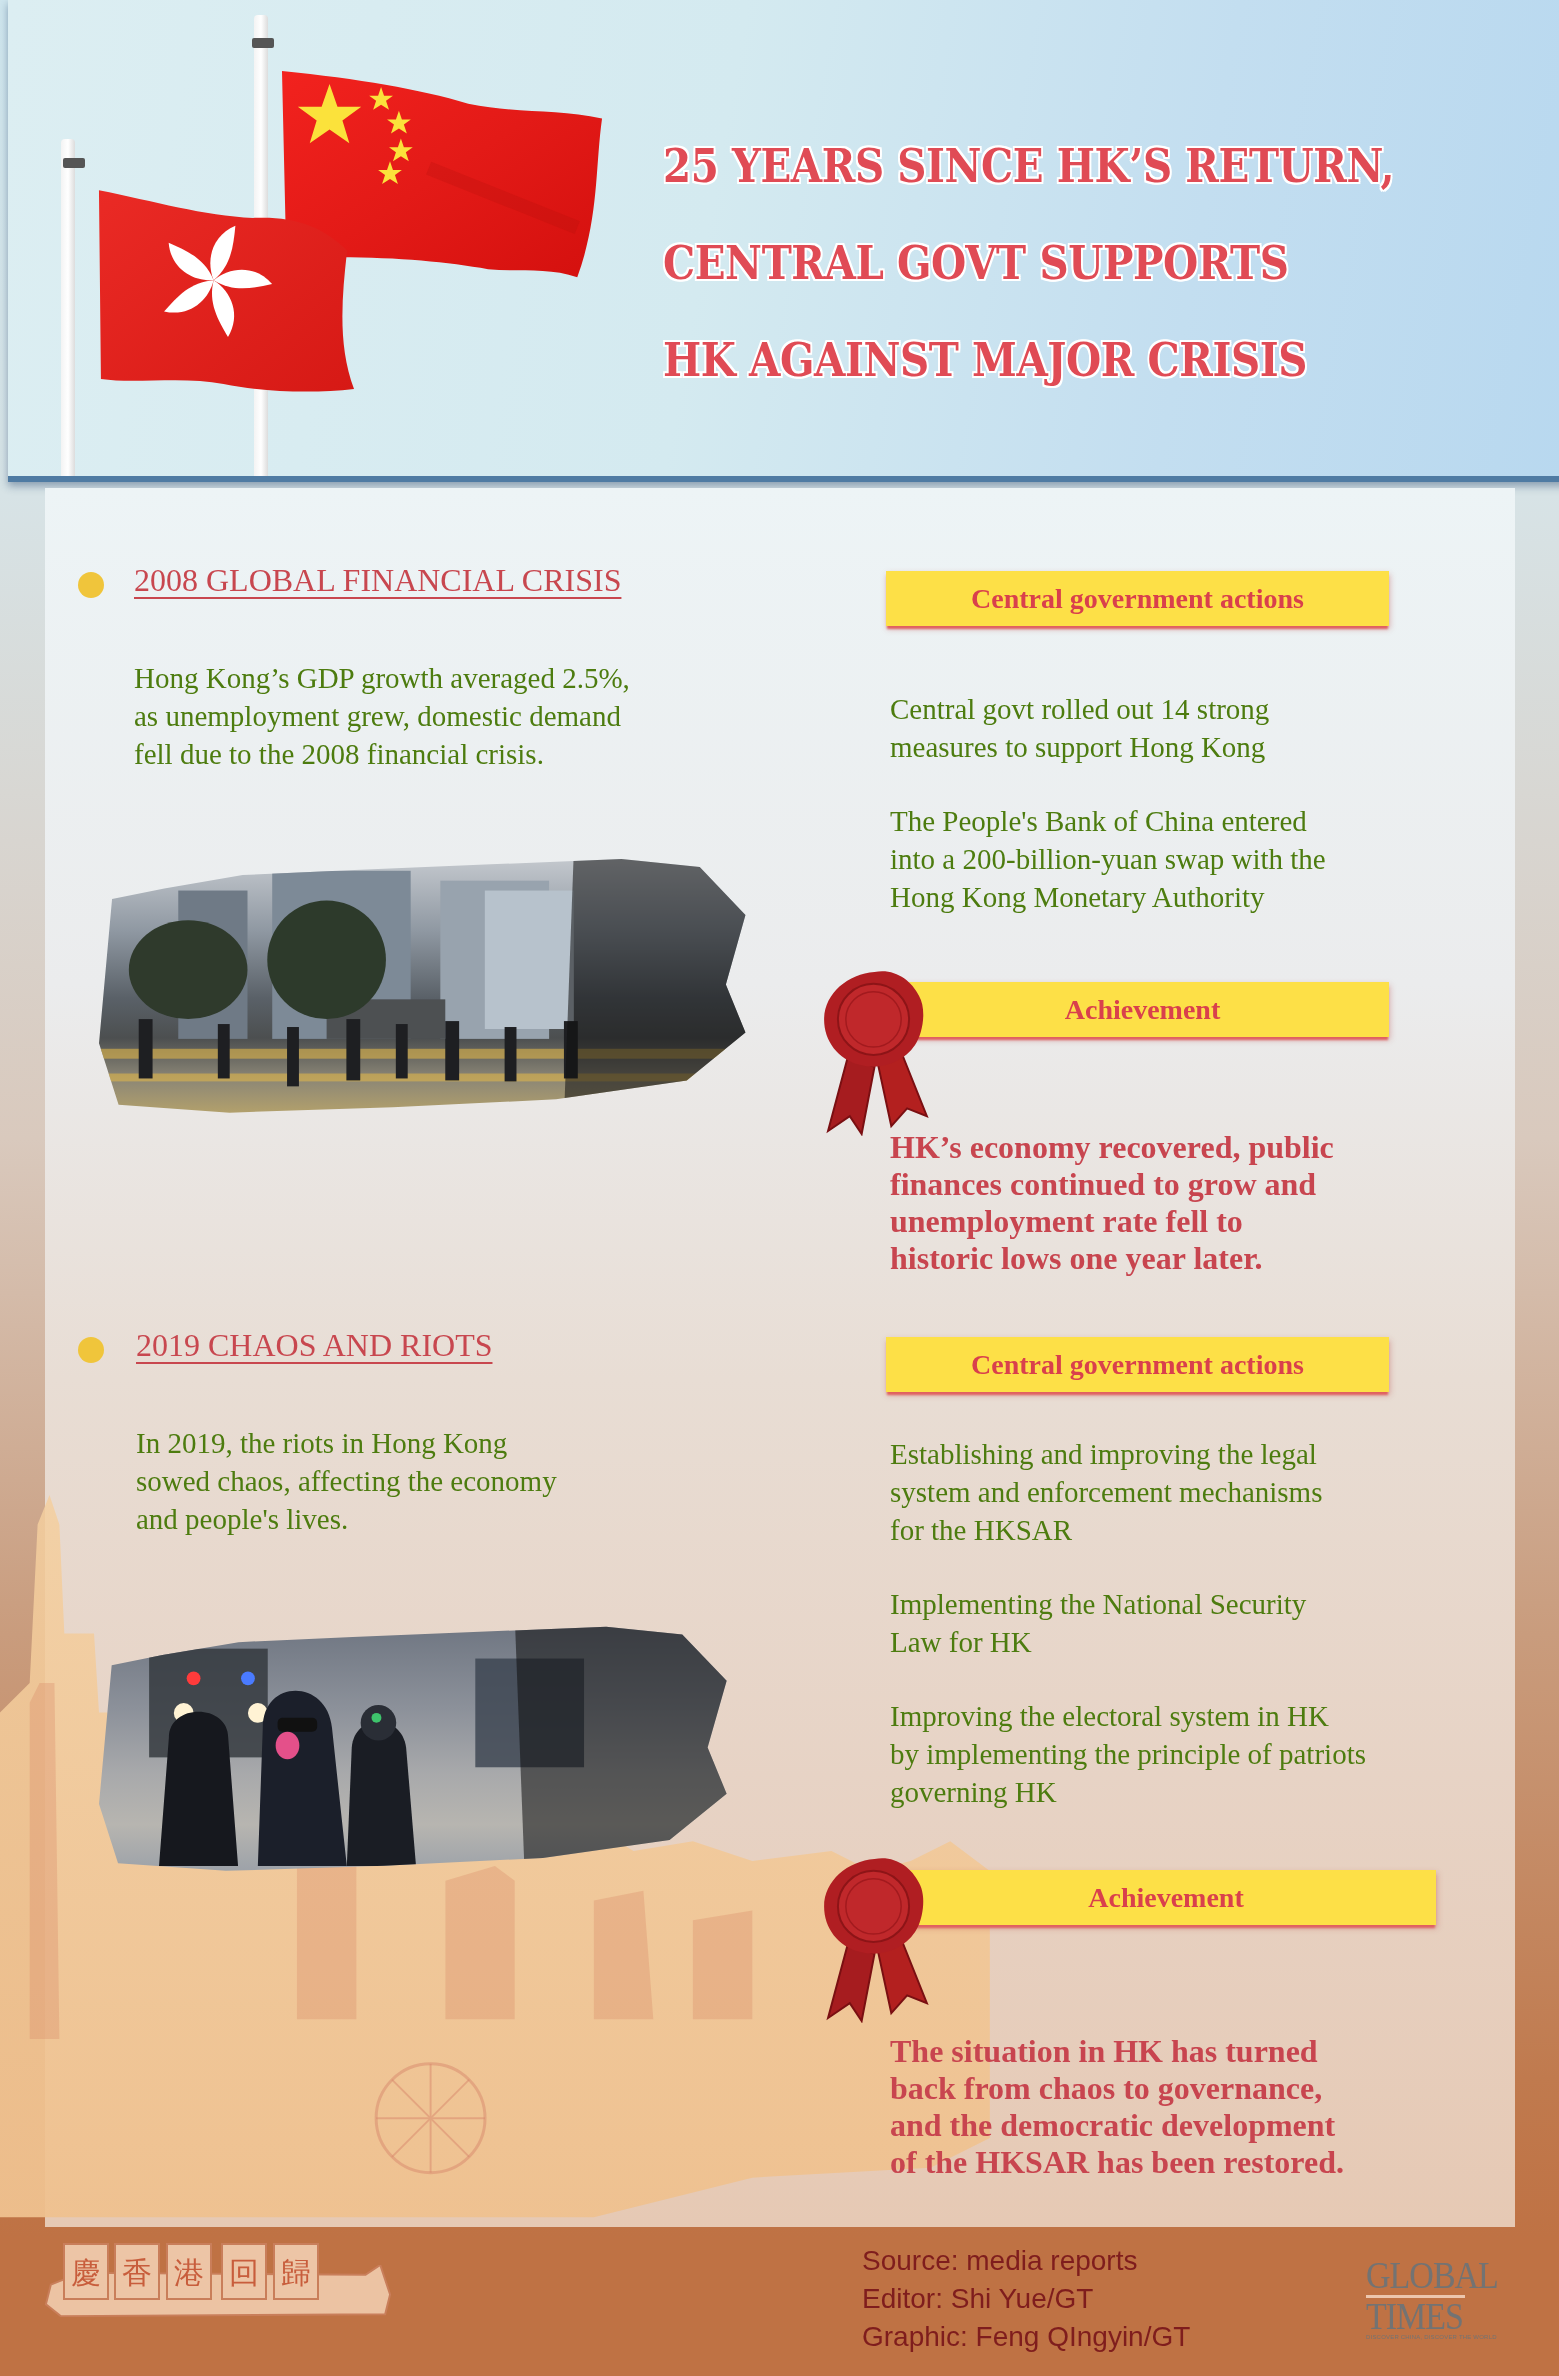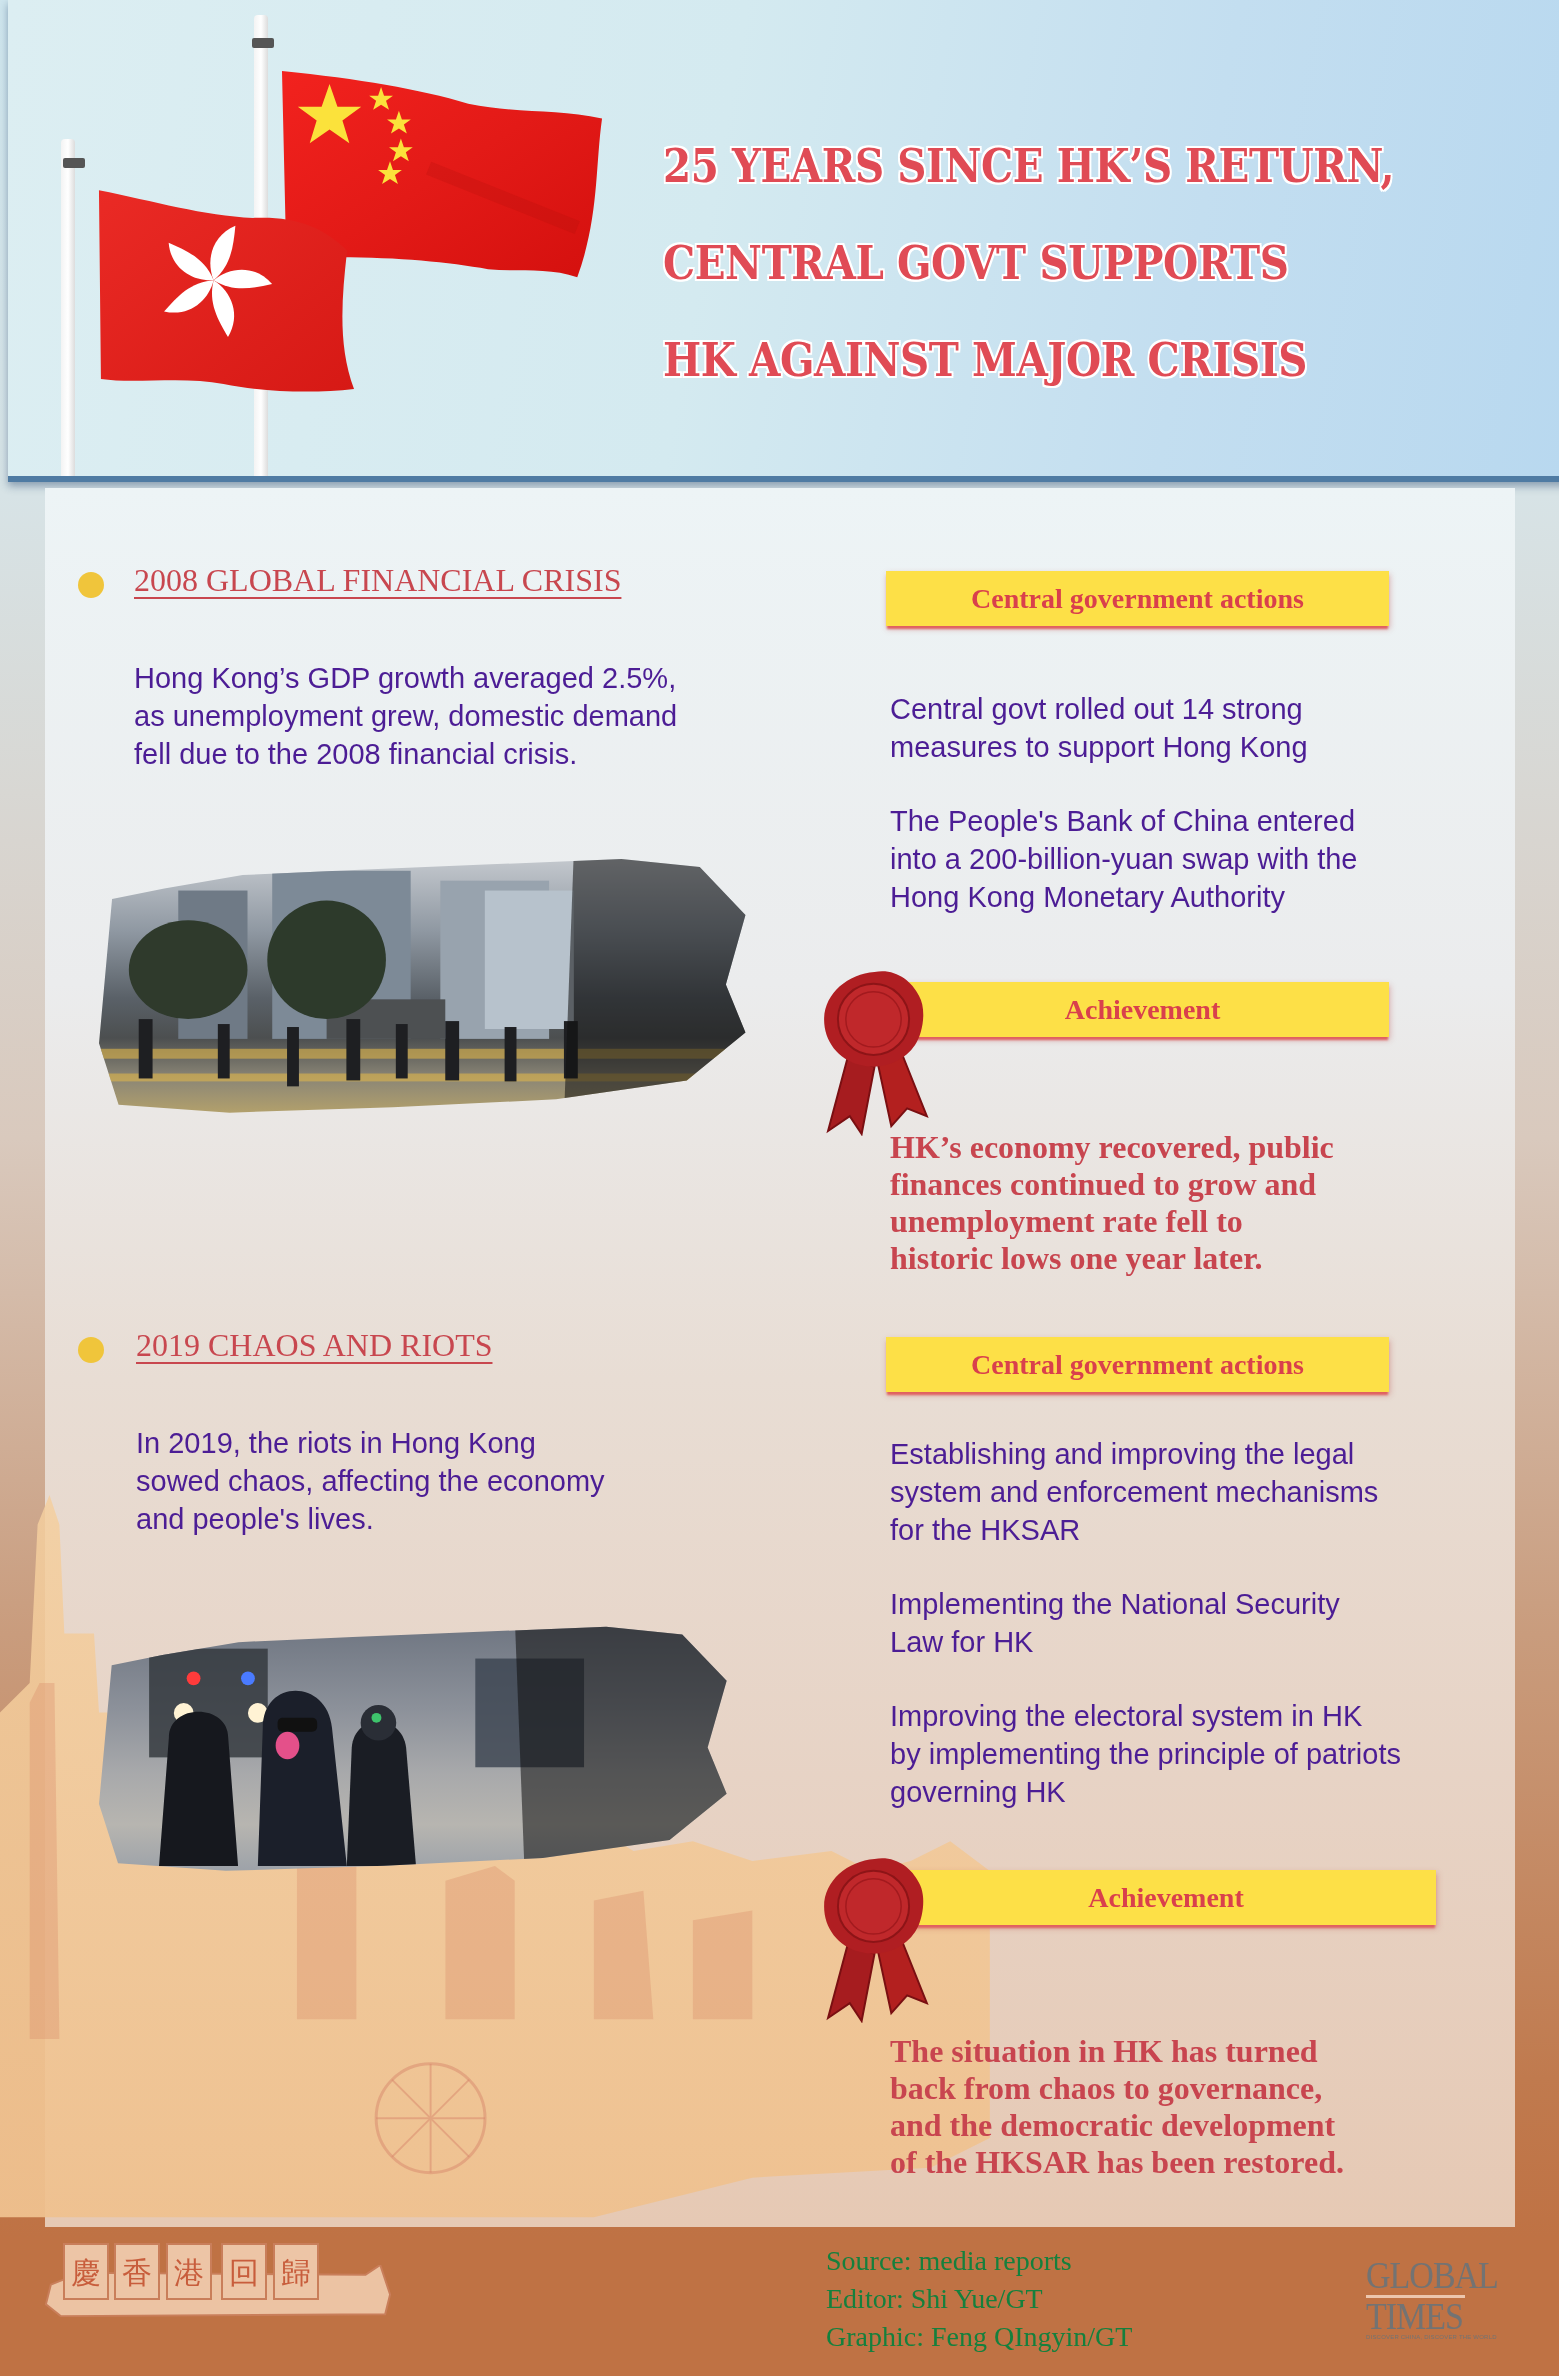--- a/index.html
+++ b/index.html
@@ -43,44 +43,44 @@
   .bullet {
     position: absolute; width: 26px; height: 26px; border-radius: 50%;
     background: #f0c53b;
   }
   .sec-heading {
     position: absolute; font-size: 32px; color: #c8474f; text-decoration: underline;
     text-decoration-thickness: 2px; text-underline-offset: 6px; white-space: nowrap;
     font-family: Liberation Serif, serif;
   }
   .body-text {
-    position: absolute; font-size: 29px; line-height: 38px; color: #4c1d95;
-    font-family: Liberation Sans, sans-serif;
+    position: absolute; font-size: 29px; line-height: 38px; color: #4d7c0f;
+    font-family: Liberation Serif, serif;
   }
   .body-text p { margin-bottom: 36px; }
   .label-box {
     position: absolute; height: 55px; background: #fde047;
     box-shadow: 0 4px 2px -1px #e06060, 1px 3px 6px rgba(180,60,60,0.35);
     color: #d9404c; font-weight: bold; font-size: 28px; line-height: 55px; text-align: center;
     font-family: "Liberation Serif", serif;
   }
   .achv-text {
     position: absolute; font-size: 32px; line-height: 37px; font-weight: bold; color: #c8454f;
     font-family: "Liberation Serif", serif;
   }
   .photo {
     position: absolute; overflow: hidden;
     clip-path: polygon(2% 18%, 10% 14%, 22% 9%, 40% 7%, 60% 5%, 80% 3%, 92% 6%, 99% 24%, 96% 50%, 99% 68%, 90% 86%, 70% 93%, 45% 96%, 20% 98%, 3% 95%, 0% 72%, 1% 45%);
   }
   .seal { position: absolute; width: 109px; height: 168px; }
 
   
   .footer-credits {
-    position: absolute; left: 826px; top: 2242px; font-size: 28px; line-height: 38px; color: #15803d;
-    font-family: Liberation Serif, serif;
+    position: absolute; left: 862px; top: 2242px; font-size: 28px; line-height: 38px; color: #7f1d1d;
+    font-family: Liberation Sans, sans-serif;
   }
   .gt-logo { position: absolute; left: 1366px; top: 2259px; width: 99px; text-align: left; color: #737373; }
   .gt-logo .l1 { font-size: 34px; line-height: 34px; letter-spacing: -1px; font-family: "Liberation Serif", serif; transform: scaleY(1.1); }
   .gt-logo .bar { height: 3px; background: #ecc6ad; margin: 2px 0; }
   .gt-logo .tag { font-size: 6px; font-family: "Liberation Sans", sans-serif; letter-spacing: 0.2px; white-space: nowrap; }
   .stamp { position: absolute; left: 40px; top: 2235px; width: 356px; height: 89px; }
   .stamp-char {
     position: absolute; top: 8px; width: 46px; height: 57px; background: #edc5a6;
     border: 2px solid #c97e5a; color: #c85d3c; font-size: 30px; text-align: center; line-height: 55px;
     font-family: "DejaVu Sans", sans-serif;

